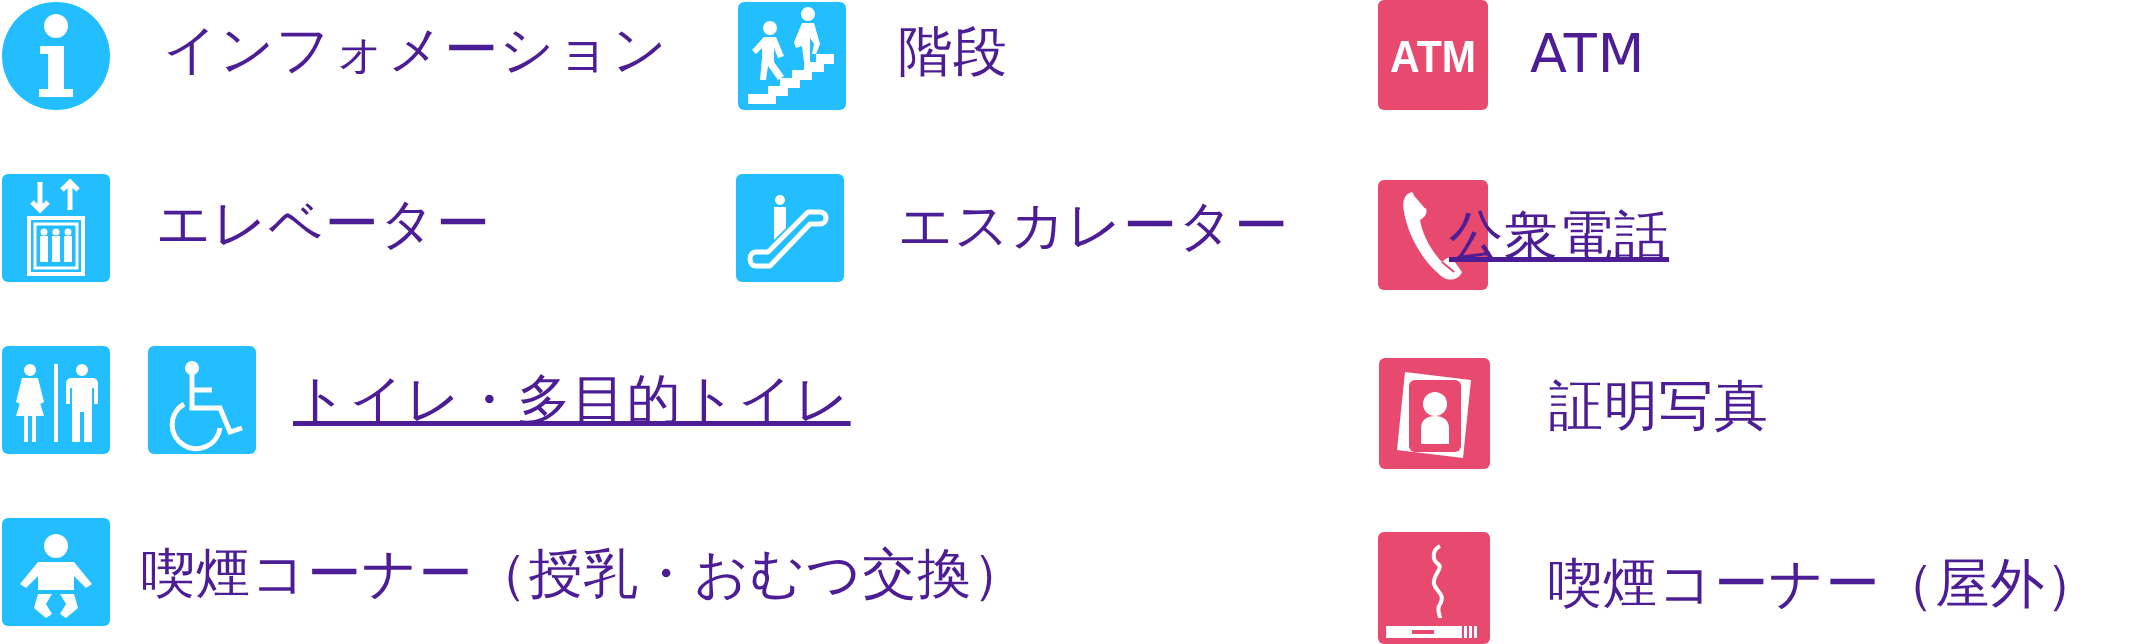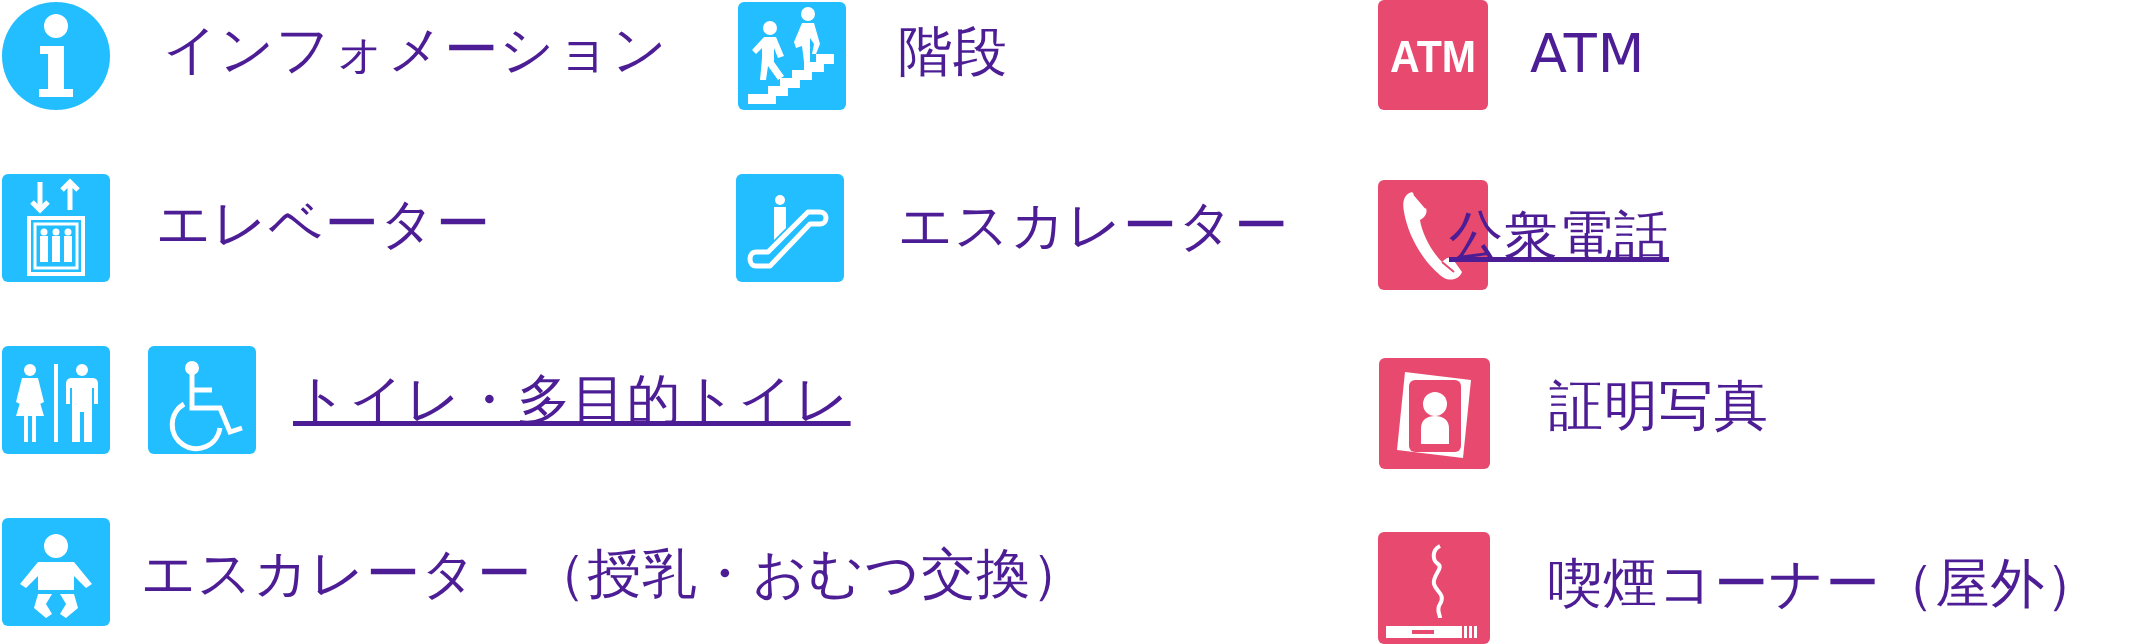--- a/index.html
+++ b/index.html
@@ -136,21 +136,21 @@
 <div class="icon blue" style="left:2px; top:518px;">
   <svg viewBox="0 0 108 108">
     <g fill="#fff">
       <circle cx="54" cy="28" r="12"></circle>
       <path d="M36 44 H72 L90 66 L84 70 L72 58 V72 H36 V58 L24 70 L18 66 Z"></path>
       <path d="M36 76 H50 L44 86 L50 96 L44 100 L32 90 Z"></path>
       <path d="M72 76 H58 L64 86 L58 96 L64 100 L76 90 Z"></path>
     </g>
   </svg>
 </div>
-<div class="label" style="left:141px; top:542px;">エスカレーター（授乳・おむつ交換）</div>
+<div class="label" style="left:141px; top:542px;">喫煙コーナー（授乳・おむつ交換）</div>
 
 <div class="icon pink" style="left:1378px; top:532px; width:112px; height:112px;">
   <svg viewBox="0 0 112 112">
     <path d="M62 14 C54 18 54 28 60 32 C66 36 54 44 56 52 C58 60 68 62 62 72 C58 78 62 82 62 86" fill="none" stroke="#fff" stroke-width="4"></path>
     <rect x="8" y="94" width="76" height="12" fill="#fff"></rect>
     <rect x="34" y="98" width="22" height="4" fill="#E8496E"></rect>
     <g fill="#fff">
       <rect x="86" y="94" width="3" height="12"></rect>
       <rect x="91" y="94" width="3" height="12"></rect>
       <rect x="96" y="94" width="3" height="12"></rect>

